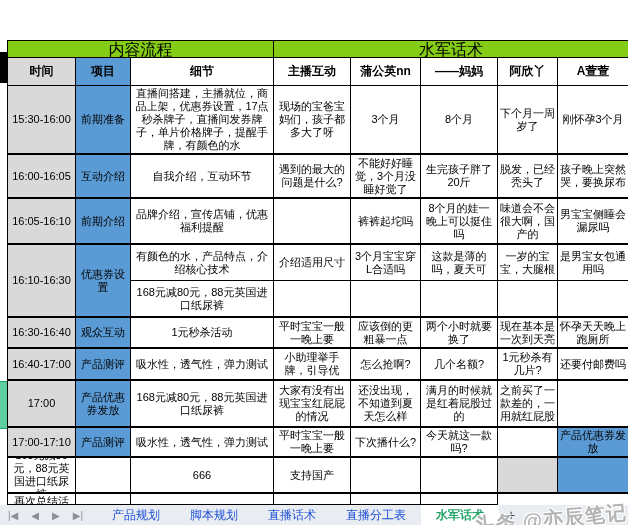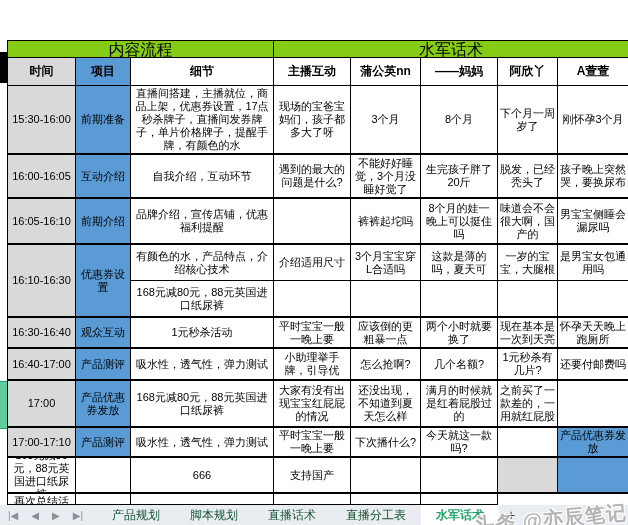--- a/index.html
+++ b/index.html
@@ -39,21 +39,21 @@
   .sel-strip {
     position:absolute; left:0; top:381px; width:7px; height:46px;
     background:#5FCE9F; border-top:1px solid #1e9e6f; border-bottom:1px solid #1e9e6f;
   }
   .tabbar {
     position:absolute; left:0; top:505px; width:628px; height:20px;
     background:#E9EDF2; display:flex; align-items:center; font-size:12px; color:#555;
   }
   .navgrp { display:flex; align-items:center; gap:13px; padding:0 14px 0 8px; color:#8a8f98; font-size:10px; }
   .navgrp span { cursor:default; }
-  .tab { padding:0 15px; height:20px; display:flex; align-items:center; color:#14532d; white-space:nowrap; }
+  .tab { padding:0 15px; height:20px; display:flex; align-items:center; color:#1d4ed8; white-space:nowrap; }
   .tab.active { background:#ffffff; color:#21A366; font-weight:bold; }
   .addsheet { margin-left:8px; color:#3a3f46; font-size:14px; }
   .watermark {
     position:absolute; right:0px; bottom:-1px; white-space:nowrap;
     font-size:20px; font-weight:bold; color:#b0b0b0;
     transform:rotate(-5deg); transform-origin:right bottom; letter-spacing:1px;
     text-shadow:1px 1px 0 #ffffff,-1px -1px 0 #ffffff,1px -1px 0 #ffffff,-1px 1px 0 #ffffff;
     opacity:0.95;
   }
 </style>

